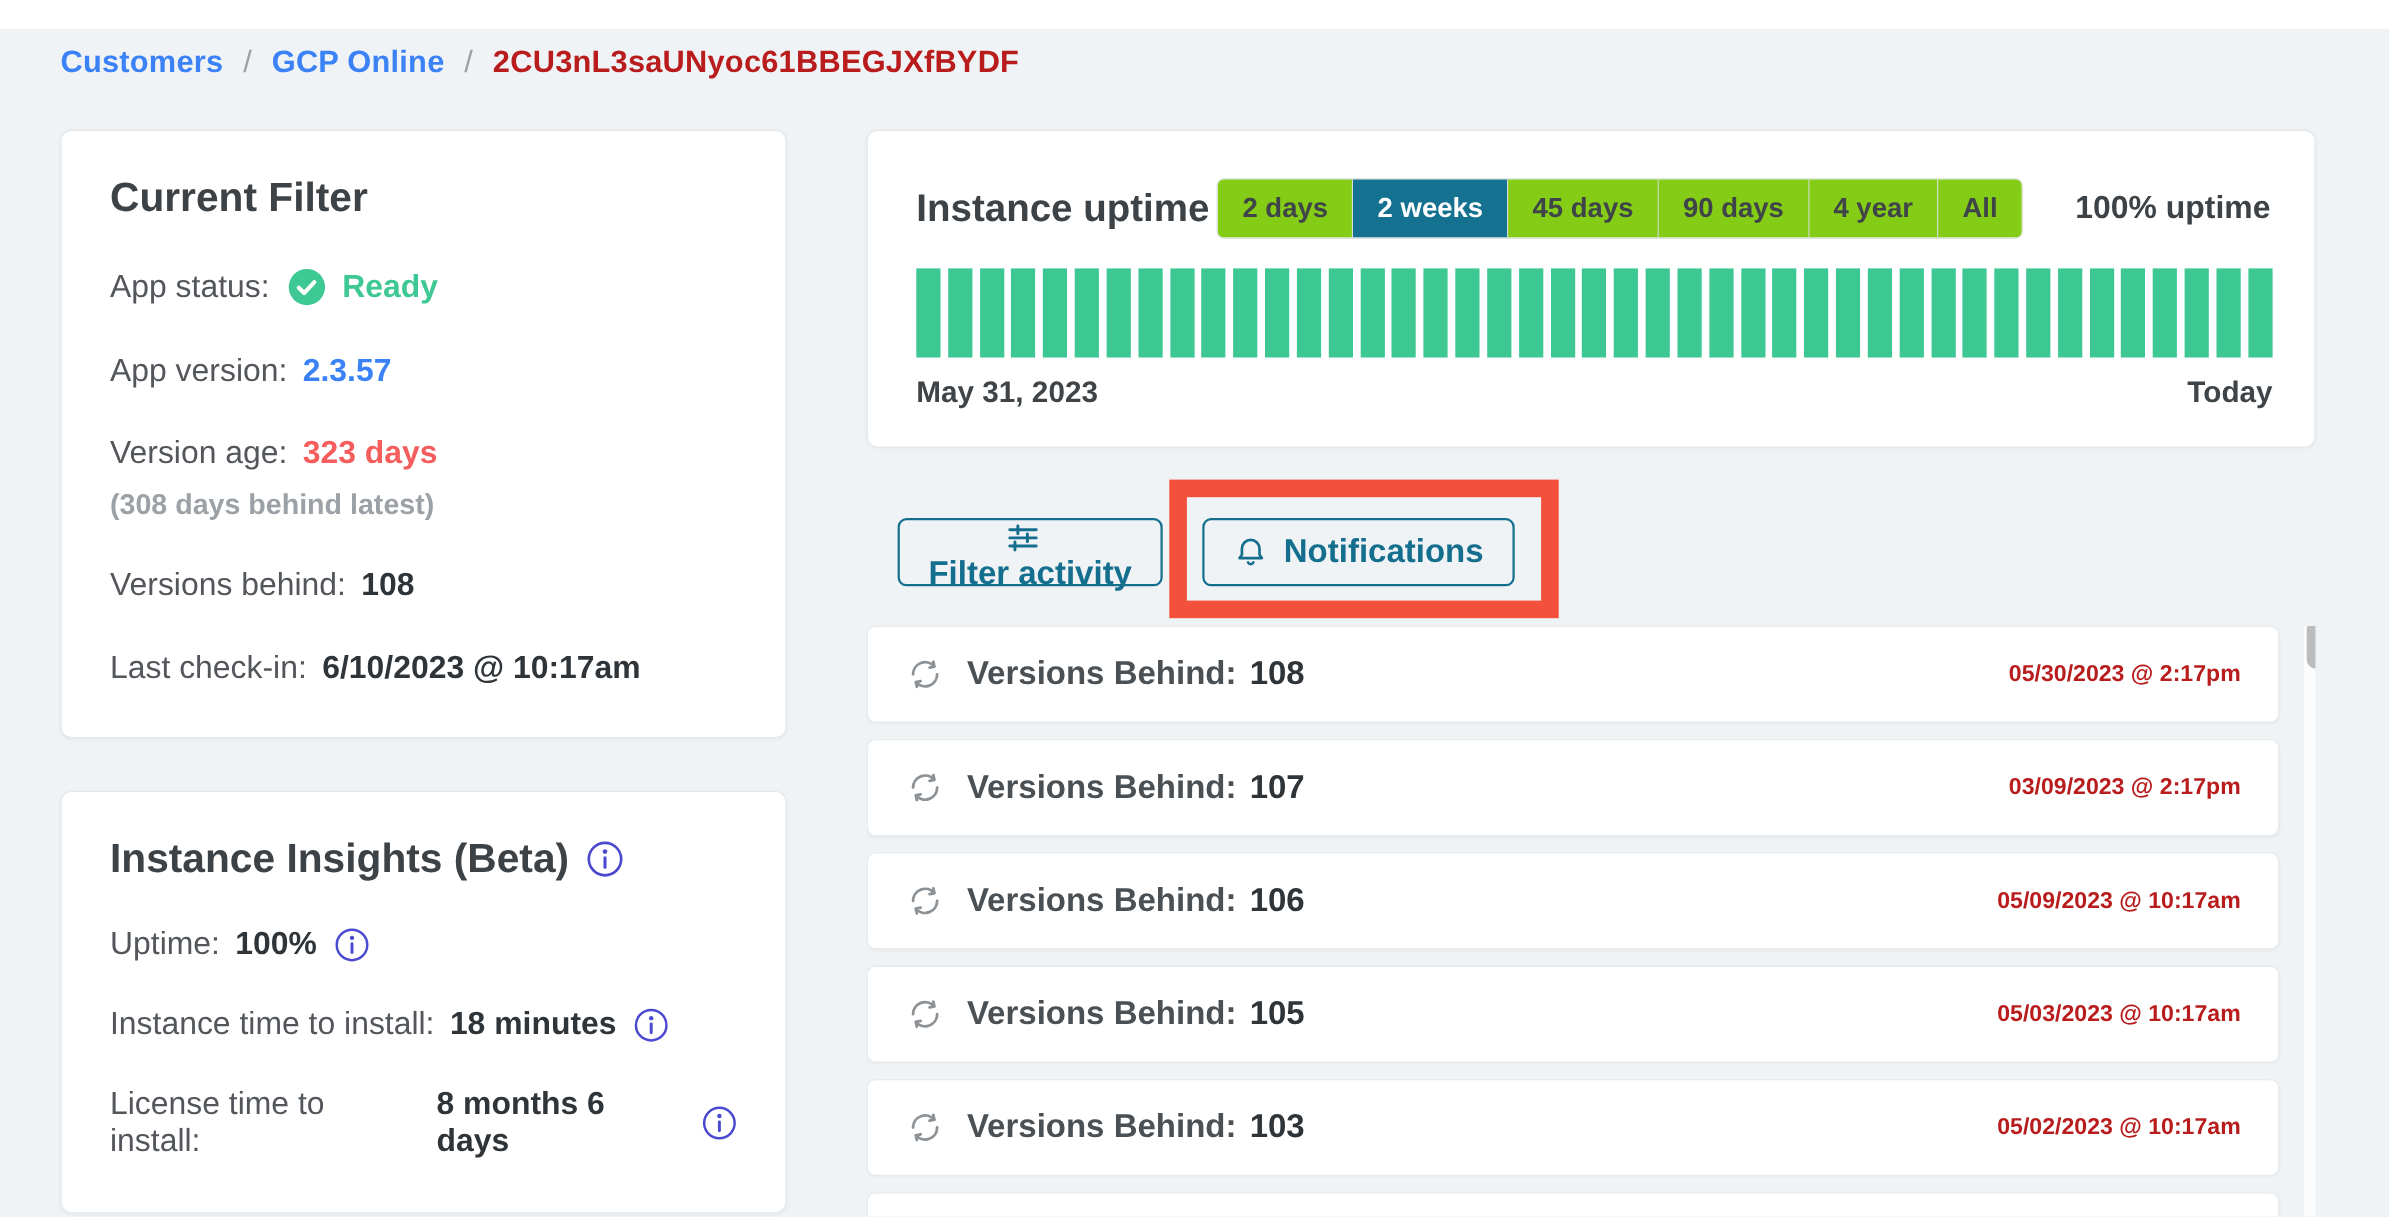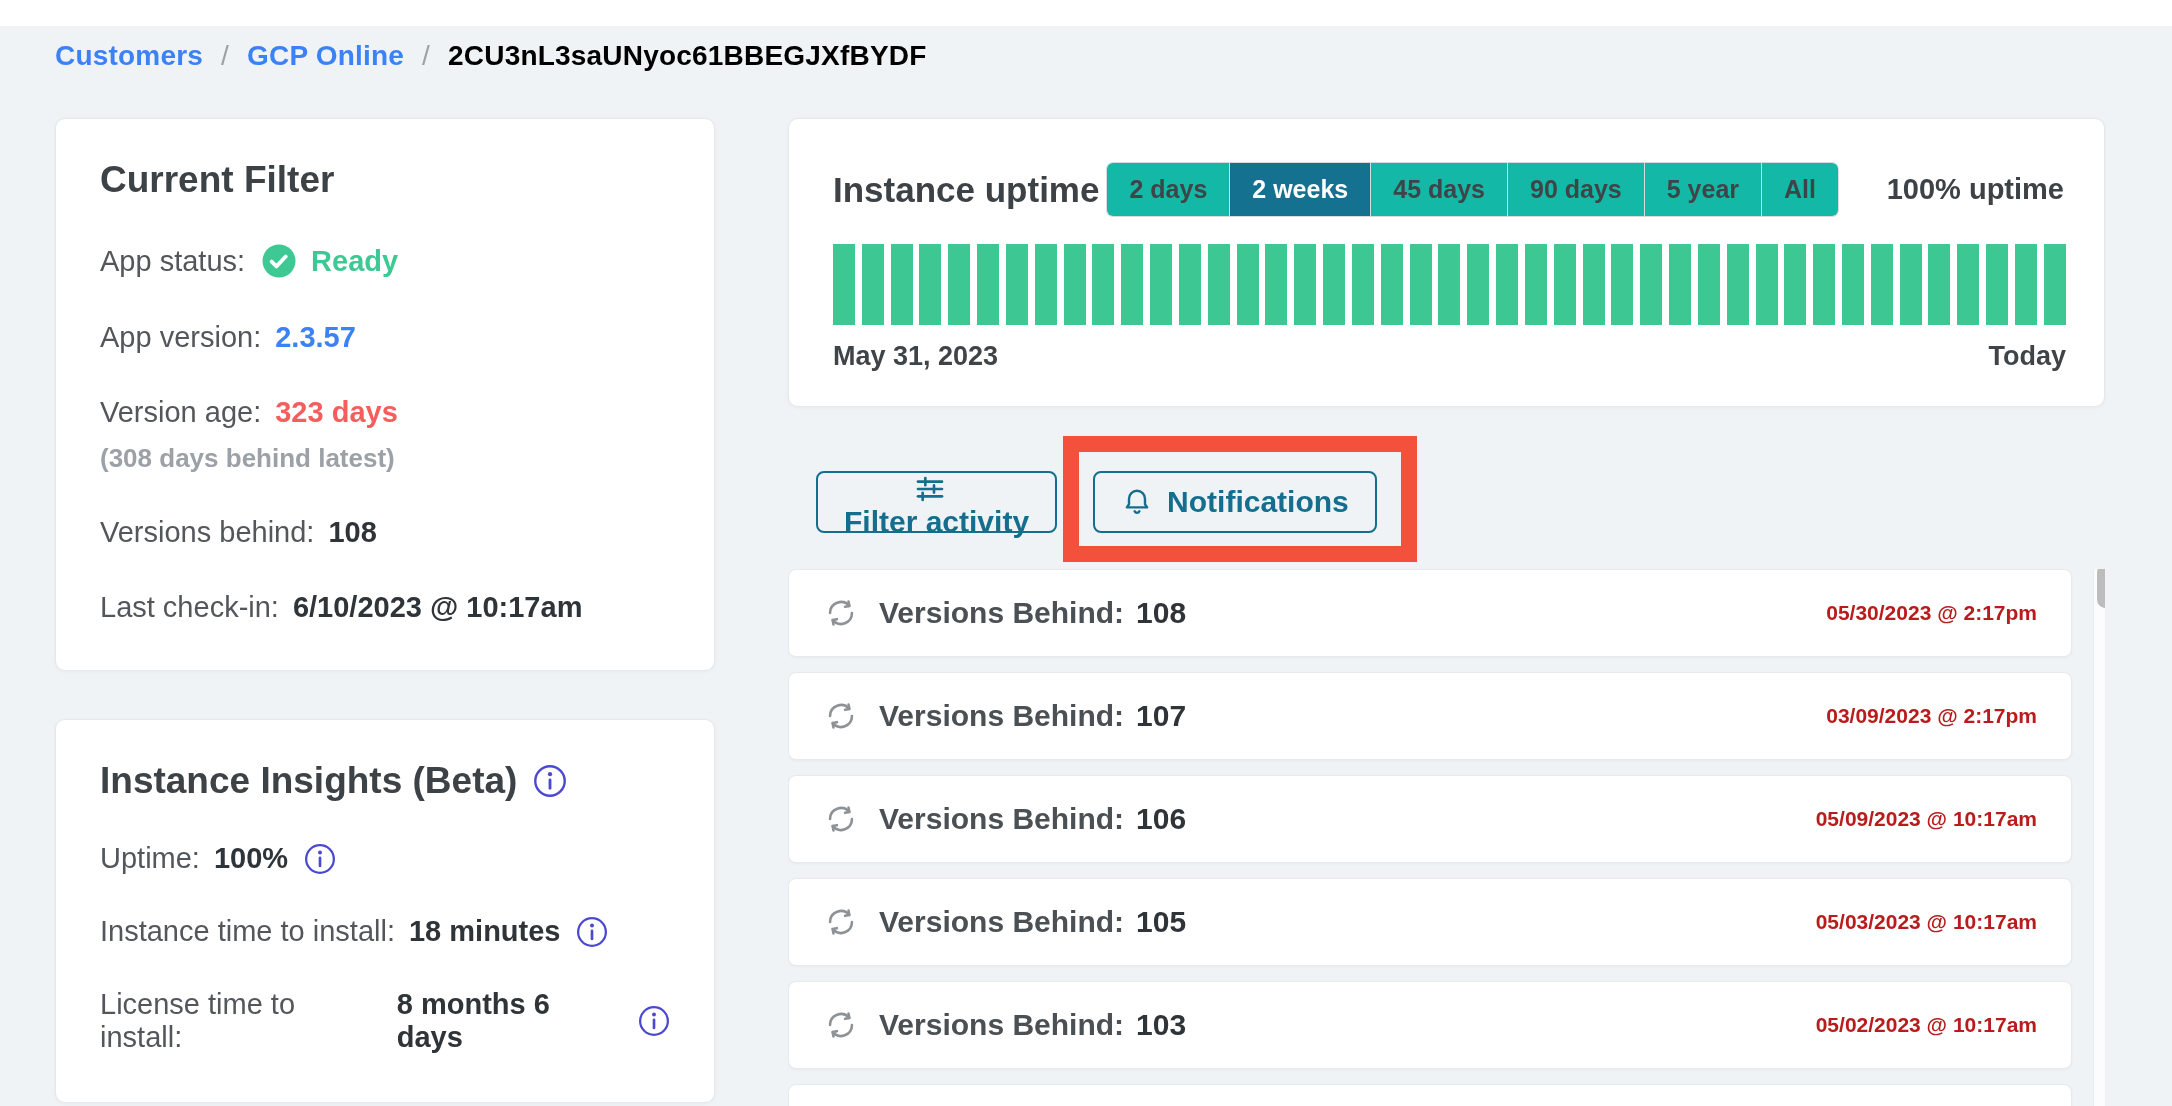--- a/index.html
+++ b/index.html
@@ -9,21 +9,21 @@
     background:#f0f3f5;
     color:#3d4247;
   }
   .top-strip { height:26px; background:#ffffff; }
   .page { padding:14px 0 0 55px; }
 
   
   .breadcrumb { font-size:28px; font-weight:700; letter-spacing:.2px; }
   .breadcrumb .crumb-link { color:#3b82f6; cursor:pointer; }
   .breadcrumb .crumb-sep { color:#9ba1a6; font-weight:400; padding:0 10px; }
-  .breadcrumb .crumb-current { color:#000000; }
+  .breadcrumb .crumb-current { color:#b91c1c; }
 
   .columns { display:flex; margin-top:46px; }
   .left-col { width:660px; flex:0 0 660px; }
   .right-col { width:1317px; flex:0 0 1317px; margin-left:73px; position:relative; }
 
   .card {
     background:#ffffff;
     border:1px solid #e4e8ea;
     border-radius:10px;
     box-shadow:0 1px 4px rgba(0,0,0,.04);
@@ -50,21 +50,21 @@
 
   
   .uptime-card { height:289px; padding:44px 40px 0 44px; }
   .uptime-head { display:flex; align-items:center; }
   .uptime-title { font-size:35px; font-weight:700; color:#3d4247; }
   .range-tabs { display:flex; margin-left:auto; border-radius:6px; overflow:hidden;
                 box-shadow:0 0 0 1px #d7dbdd; background:#fff; }
   .range-tab {
     font-family:"Liberation Sans", sans-serif;
     font-size:25px; font-weight:700; color:#3f4448;
-    background:#14b8a6; border:none; border-right:1px solid #d7dbdd;
+    background:#84cc16; border:none; border-right:1px solid #d7dbdd;
     padding:14px 22px; cursor:pointer; line-height:1;
   }
   .range-tab:last-child { border-right:none; }
   .range-tab.active { background:#14718f; color:#ffffff; }
   .uptime-summary { font-size:29px; font-weight:700; color:#3d4247; margin-left:36px; width:190px; text-align:right; }
   .bar-strip { display:flex; justify-content:space-between; margin-top:28px; height:81px; width:1233px; }
   .ubar { width:22px; height:81px; background:#3dc893; }
   .axis-row { display:flex; width:1233px; margin-top:16px; }
   .axis-label { font-size:27px; font-weight:700; color:#3f4448; }
   .axis-label.right { margin-left:auto; }
@@ -217,21 +217,21 @@
     <div class="right-col">
 
       <div class="card uptime-card">
         <div class="uptime-head">
           <span class="uptime-title">Instance uptime</span>
           <span class="range-tabs">
               <button class="range-tab">2 days</button>
               <button class="range-tab active">2 weeks</button>
               <button class="range-tab">45 days</button>
               <button class="range-tab">90 days</button>
-              <button class="range-tab">5 year</button>
+              <button class="range-tab">4 year</button>
               <button class="range-tab">All</button>
             </span>
           <span class="uptime-summary">100% uptime</span>
         </div>
         <div class="bar-strip">
             <div class="ubar" style="background: rgb(61, 200, 147); height: 81px;"></div>
             <div class="ubar" style="background: rgb(61, 200, 147); height: 81px;"></div>
             <div class="ubar" style="background: rgb(61, 200, 147); height: 81px;"></div>
             <div class="ubar" style="background: rgb(61, 200, 147); height: 81px;"></div>
             <div class="ubar" style="background: rgb(61, 200, 147); height: 81px;"></div>

